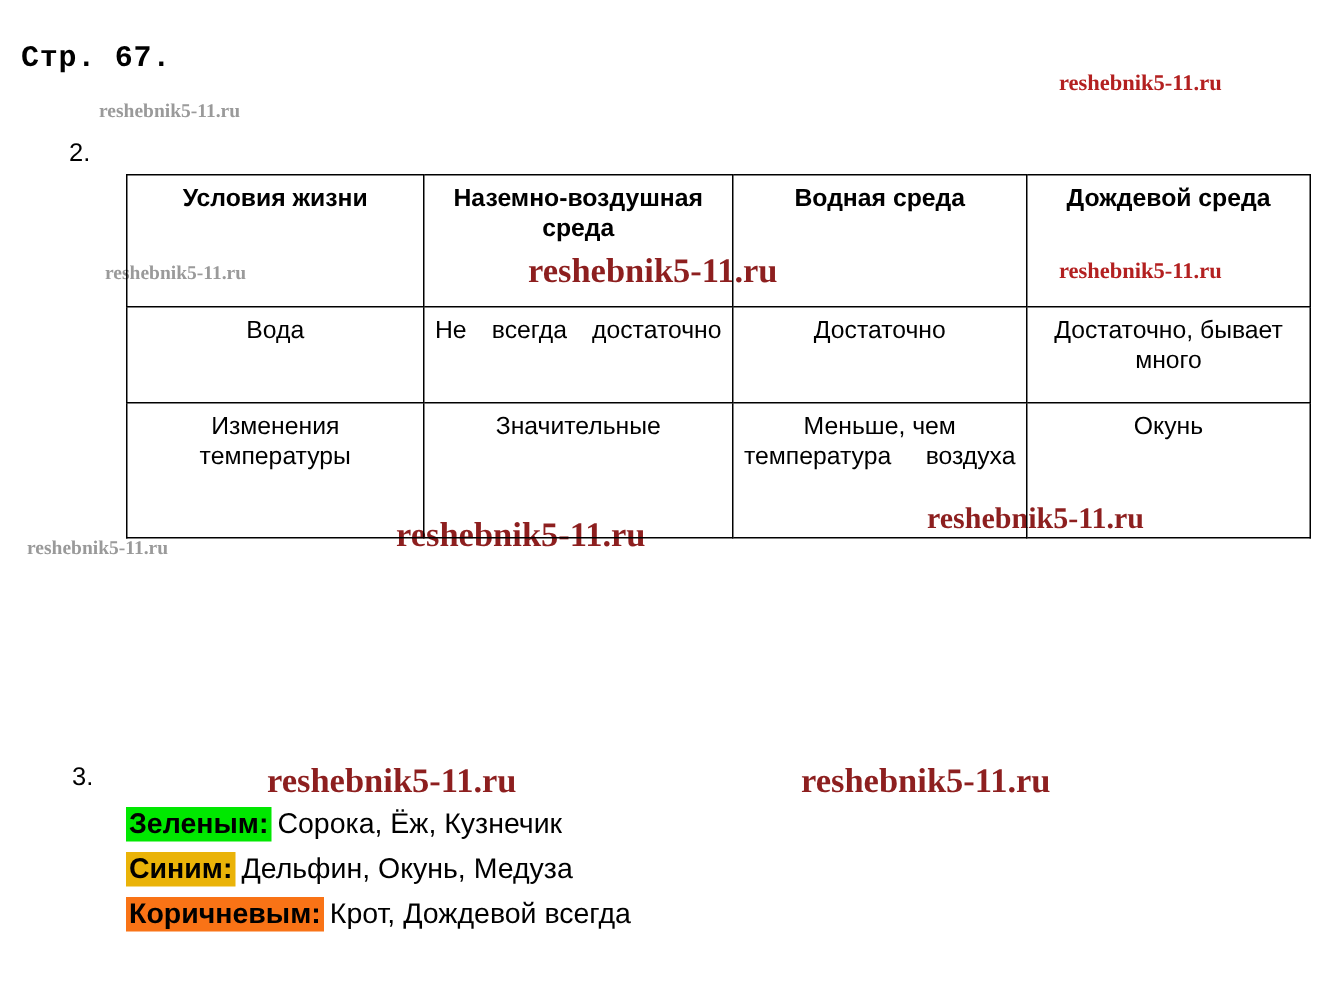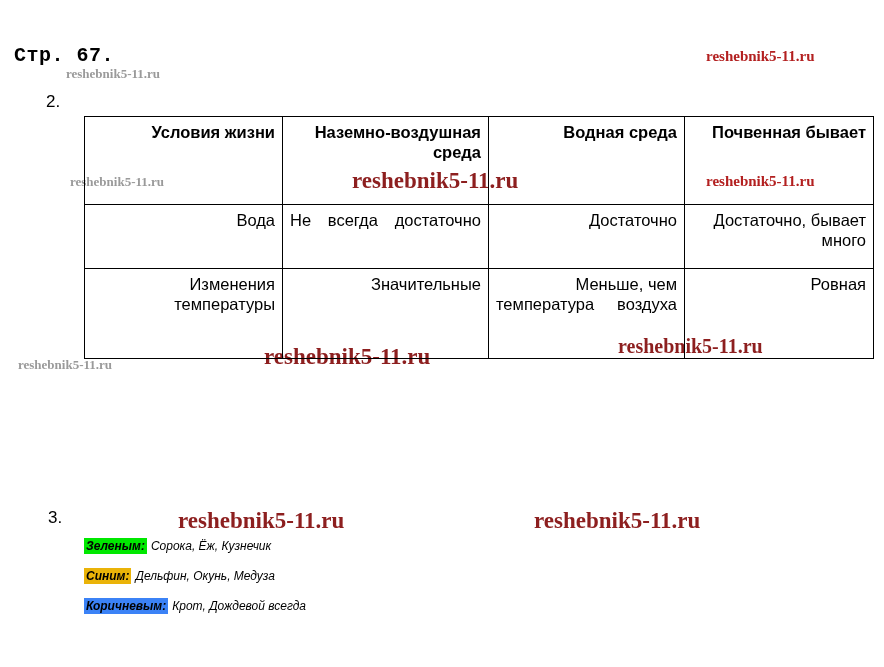--- a/index.html
+++ b/index.html
@@ -49,21 +49,20 @@
 
   
   .page-no {
     position: absolute;
     left: 14px;
     top: 28px;
     font-family: "Liberation Mono", monospace;
     font-size: 20px;
     font-weight: bold;
     letter-spacing: 0.5px;
-    margin-top: 16px;
   }
 
   
   .task-num {
     position: absolute;
     font-size: 17px;
   }
   #task2-num { left: 46px; top: 92px; }
   #task3-num { left: 48px; top: 508px; }
 
@@ -79,21 +78,21 @@
     table-layout: fixed;
     width: 789px;
     background: transparent;
   }
   table.env td, table.env th {
     border: 1px solid #000000;
     vertical-align: top;
     padding: 5px 7px 6px 7px;
     font-size: 16.5px;
     line-height: 1.22;
-    text-align: right;
+    text-align: center;
     font-weight: normal;
     background: transparent;
   }
   table.env th {
     font-weight: bold;
   }
   col.c1 { width: 198px; }
   col.c2 { width: 206px; }
   col.c3 { width: 196px; }
   col.c4 { width: 189px; }
@@ -107,35 +106,34 @@
   
   .justify {
     text-align: justify;
     text-align-last: justify;
   }
 
   
   .t3 {
     position: absolute;
     left: 84px;
-    font-size: 12px;
+    font-size: 19px;
     line-height: 1.2;
     white-space: nowrap;
-    font-style: italic;
   }
   #t3-line1 { top: 539px; }
   #t3-line2 { top: 569px; }
   #t3-line3 { top: 599px; }
   .hl {
     font-weight: bold;
     padding: 1px 2px 1px 2px;
   }
   .hl-green { background: #00e800; color: #000000; }
   .hl-blue  { background: #eab308; color: #000000; }
-  .hl-brown { background: #3b82f6; color: #000000; text-align: right; }
+  .hl-brown { background: #f97316; color: #000000; text-align: right; }
   .t3 .rest { margin-left: 4px; }
 </style>
 </head>
 <body>
 
 <div class="page">
 
   <div class="page-no">Стр. 67.</div>
 
   <div class="wm wm-grey" style="left:66px;  top:66px;">reshebnik5-11.ru</div>
@@ -157,35 +155,35 @@
         <col class="c1">
           <col class="c2">
           <col class="c3">
           <col class="c4">
       </colgroup>
       <thead>
         <tr class="r-head">
           <th>Условия жизни</th>
           <th>Наземно-воздушная среда</th>
           <th>Водная среда</th>
-          <th>Почвенная бывает</th>
+          <th>Дождевой среда</th>
         </tr>
       </thead>
       <tbody>
         <tr class="r2">
           <td>Вода</td>
           <td class="justify">Не всегда достаточно</td>
           <td>Достаточно</td>
           <td>Достаточно, бывает много</td>
         </tr>
         <tr class="r3">
           <td>Изменения температуры</td>
           <td>Значительные</td>
           <td class="justify">Меньше, чем температура воздуха</td>
-          <td>Ровная</td>
+          <td>Окунь</td>
         </tr>
       </tbody>
     </table>
   </div>
 
   <div class="task-num" id="task3-num">3.</div>
 
   <div class="t3" id="t3-line1">
     <span class="hl hl-green">Зеленым:</span><span class="rest">Сорока, Ёж, Кузнечик</span>
   </div>

